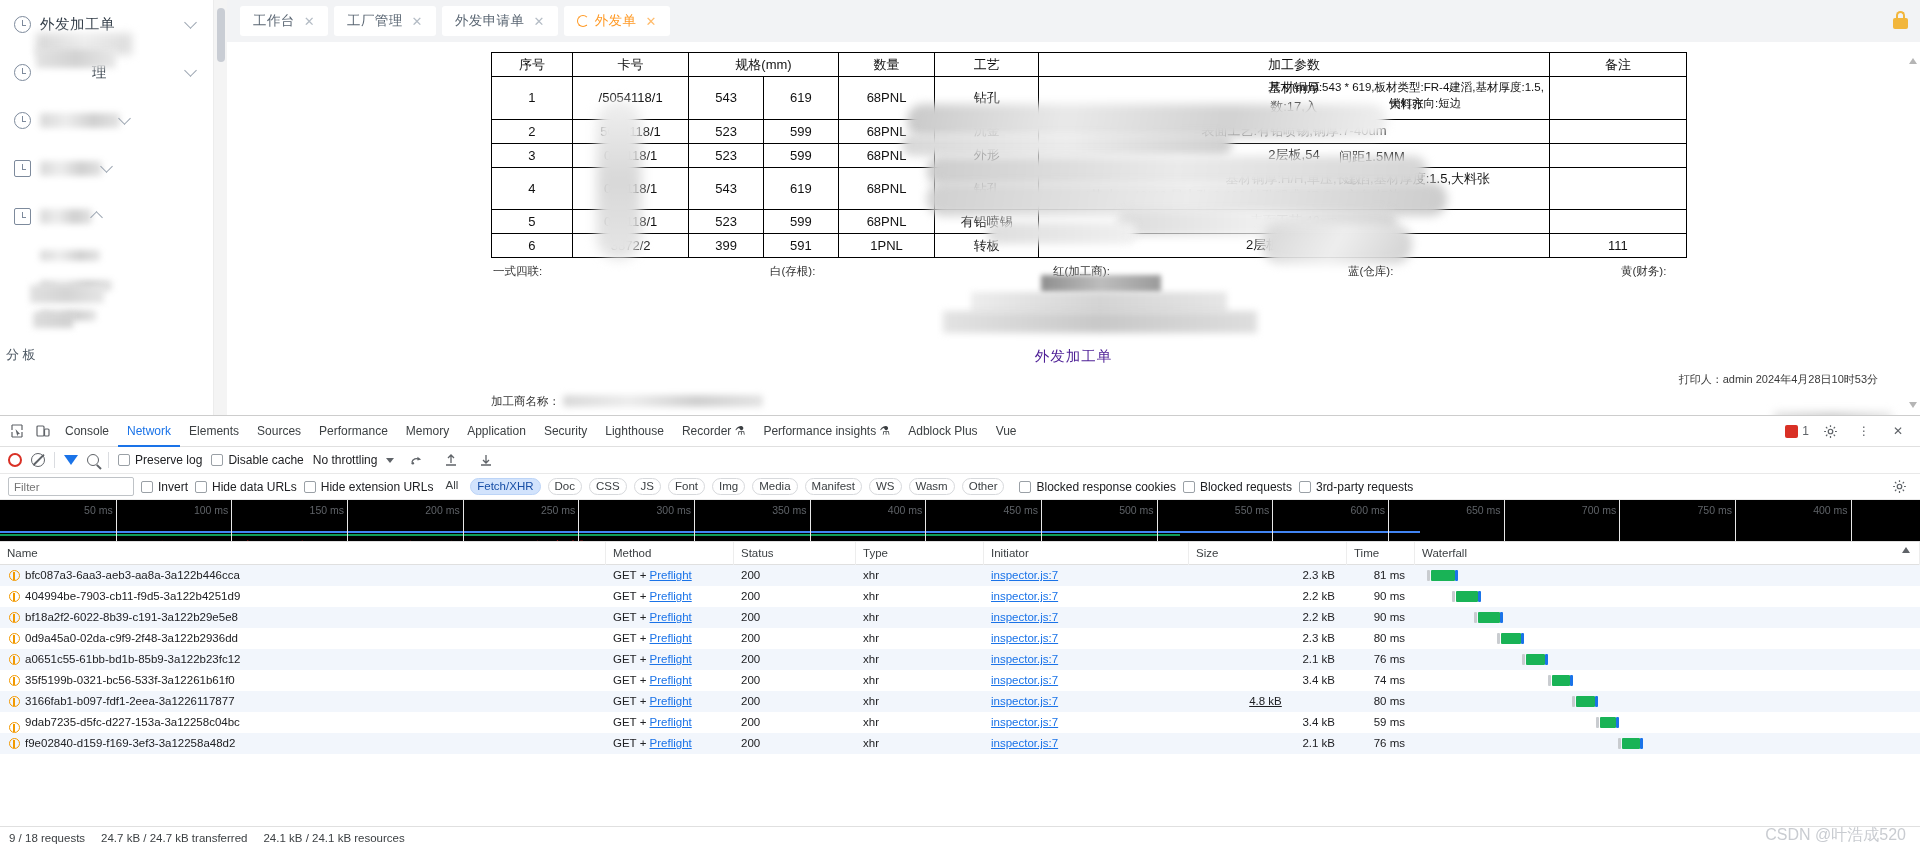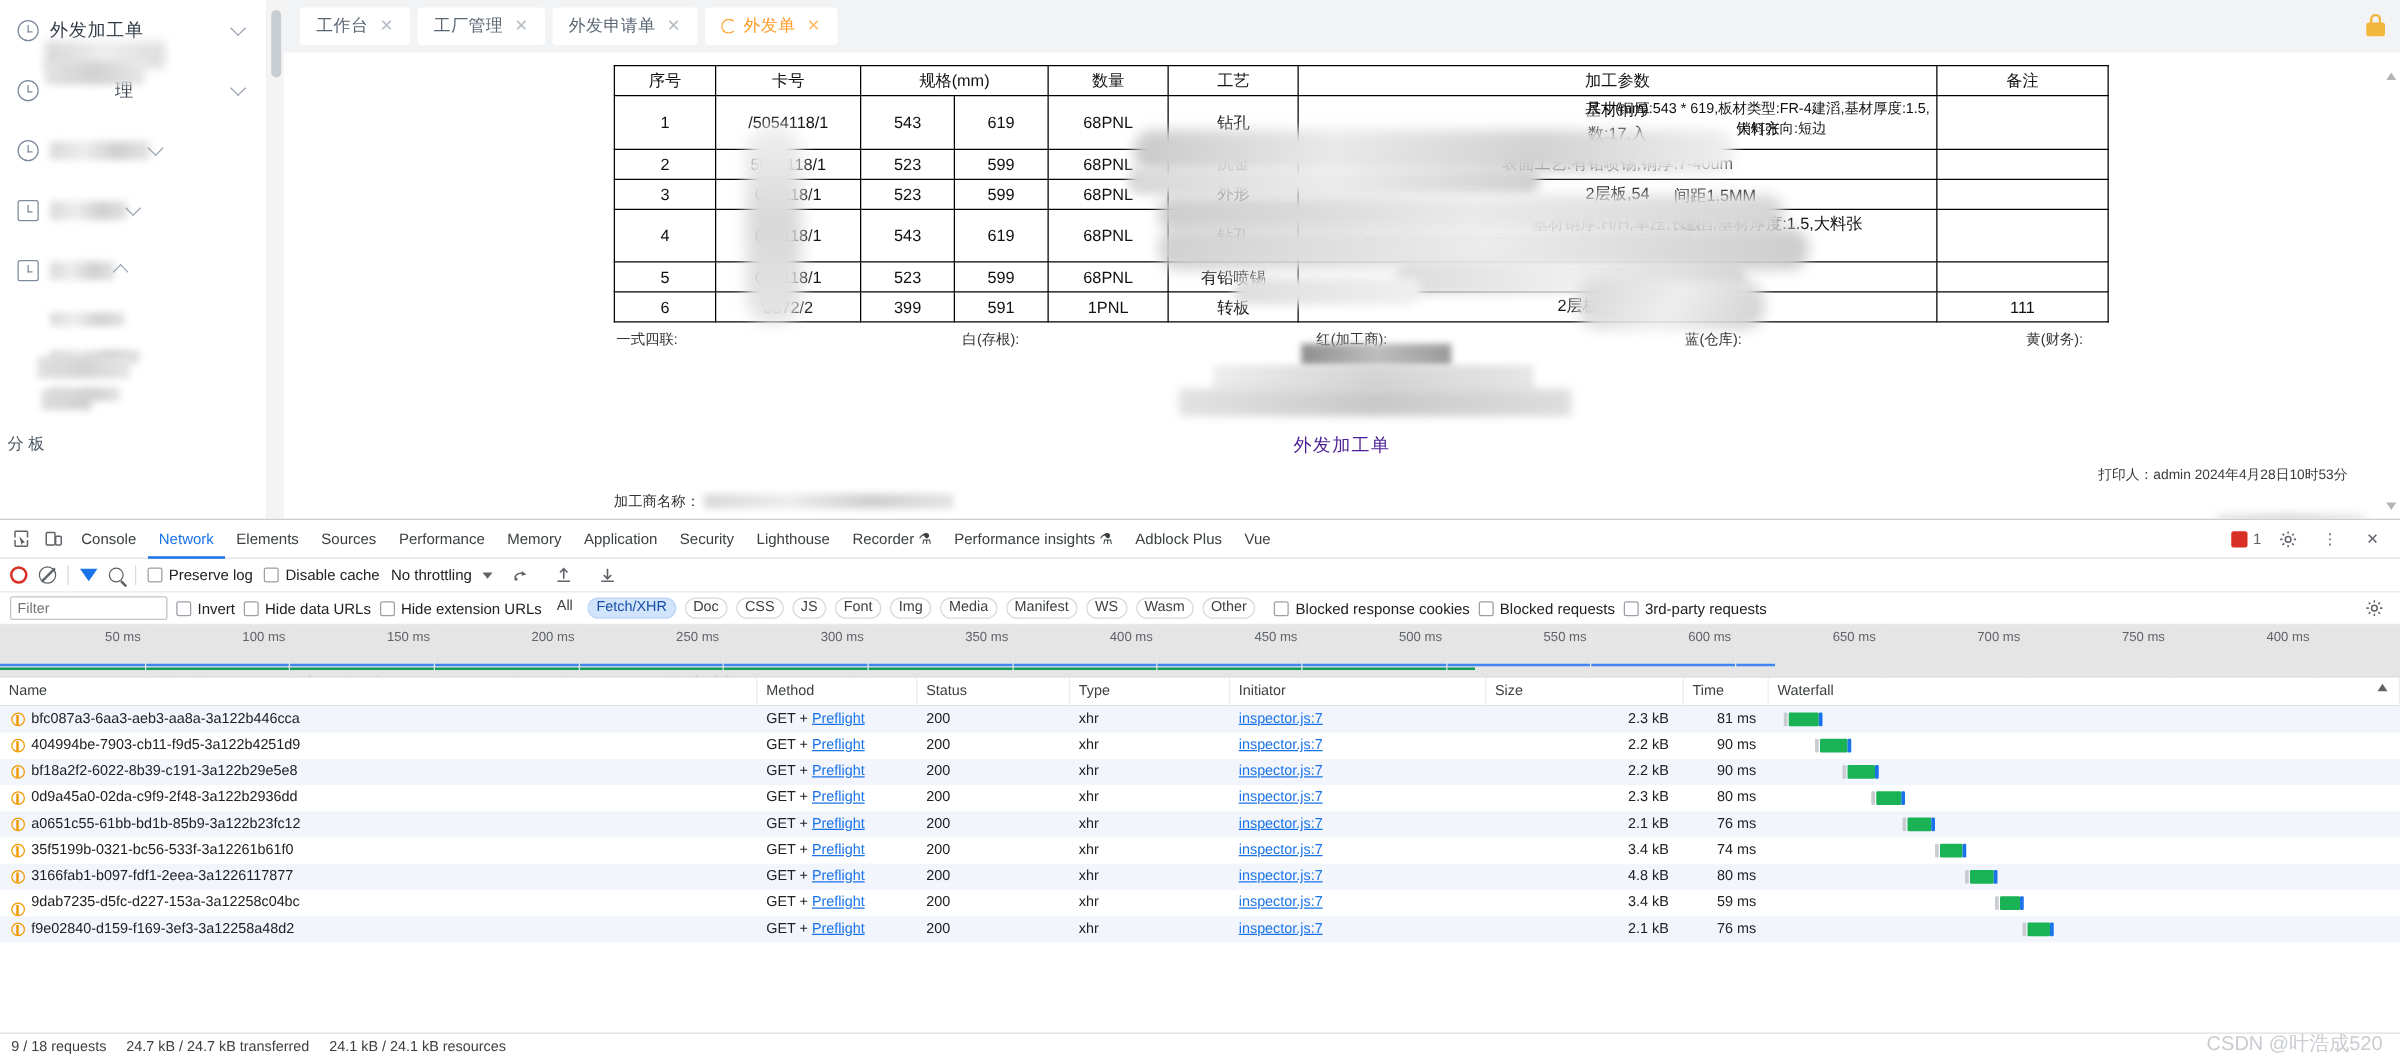--- a/index.html
+++ b/index.html
@@ -99,21 +99,21 @@
   .cbx { width:12px; height:12px; border:1px solid #9aa0a6; border-radius:2px; display:inline-block; vertical-align:-2px; margin-right:5px; background:#fff; }
   .chk-lbl { color:#202124; white-space:nowrap; }
   .tri-sm { width:0;height:0;border-left:4px solid transparent;border-right:4px solid transparent;border-top:5px solid #5f6368; }
 
   #dt-filter { height:26px; display:flex; align-items:center; gap:7px; padding:0 8px; border-bottom:1px solid #e9e9e9; }
   #filter-input { width:126px; height:19px; border:1px solid #bfc3c7; border-radius:2px; font-size:11.5px; padding:0 5px; color:#5f6368; }
   .pill { height:17px; padding:0 6px; border:1px solid #d7d9dc; border-radius:9px; line-height:15px; font-size:11.5px; color:#3c4043; white-space:nowrap; }
   .pill.on { background:#d2e3fc; border-color:#bcd4f7; color:#174ea6; }
   .pill.all { border:none; padding:0 5px; }
 
-  #timeline { height:42px; border-bottom:1px solid #e0e0e0; position:relative; background:#e5e5e5; overflow:hidden; }
+  #timeline { height:42px; border-bottom:1px solid #e0e0e0; position:relative; background:#000000; overflow:hidden; }
   .tick { position:absolute; top:0; height:42px; border-left:1px solid #e8e8e8; }
   .tick span { position:absolute; right:4px; top:4px; font-size:10.5px; color:#5f6368; white-space:nowrap; }
   #tl-blue { position:absolute; left:0; top:31px; height:2px; background:#4285f4; }
   #tl-green { position:absolute; left:0; top:34px; height:2px; background:#0f9d58; }
 
   #annot { position:absolute; left:120px; top:37px; font-size:25px; font-weight:700; color:#fb2828; white-space:nowrap; letter-spacing:.5px; }
 
   #hdr-row { height:23px; display:flex; align-items:center; border-bottom:1px solid #e0e0e0; font-size:11.5px; color:#3c4043; background:#fff; }
   .hc { padding-left:7px; border-right:1px solid #ededed; height:23px; line-height:23px; }
   .net-row { height:21px; display:flex; align-items:center; font-size:11.5px; color:#202124; }
@@ -634,21 +634,21 @@
       </div>
       <div class="net-row">
         <div class="nc" style="width: 606px; display: flex; align-items: center;">
           <span class="xhr-ico"></span>
           <span>3166fab1-b097-fdf1-2eea-3a1226117877</span>
         </div>
         <div class="nc" style="width: 128px;">GET + <span class="pref">Preflight</span></div>
         <div class="nc" style="width: 122px;">200</div>
         <div class="nc" style="width: 128px;">xhr</div>
         <div class="nc" style="width: 205px;"><span class="init">inspector.js:7</span></div>
-        <div class="nc" style="width: 158px; text-align: right; padding-right: 12px;">4.8 kB</div>
+        <div class="nc" style="width: 158px; text-align: center; padding-right: 12px; text-decoration: underline;">4.8 kB</div>
         <div class="nc" style="width: 68px; text-align: right; padding-right: 10px;">80 ms</div>
         <div class="nc" style="flex: 1 1 0%; position: relative;">
           <div class="wf-pre" style="left: 157px; top: 5px;"></div>
           <div class="wf-bar" style="left: 161px; top: 5px; width: 19px;"></div>
           <div class="wf-cap" style="left: 180px; top: 5px;"></div>
         </div>
       </div>
       <div class="net-row">
         <div class="nc" style="width: 606px; display: flex; align-items: flex-end;">
           <span class="xhr-ico"></span>

